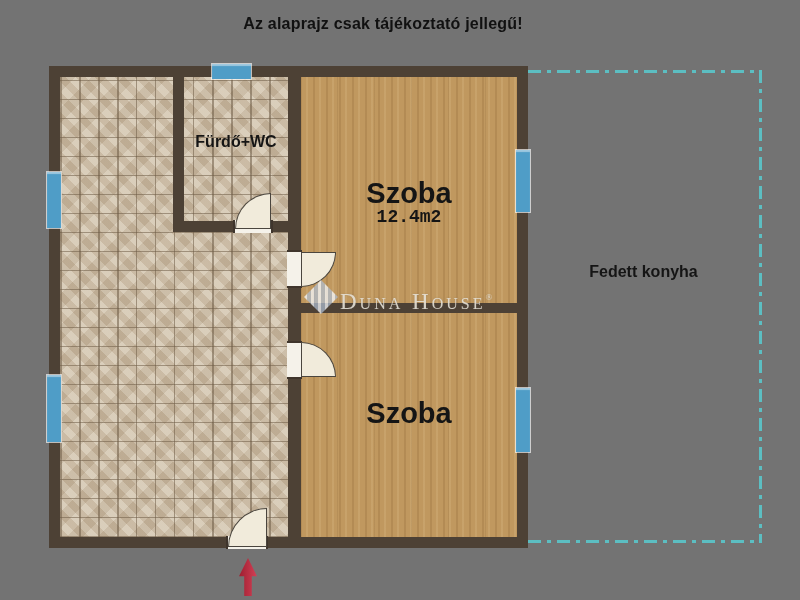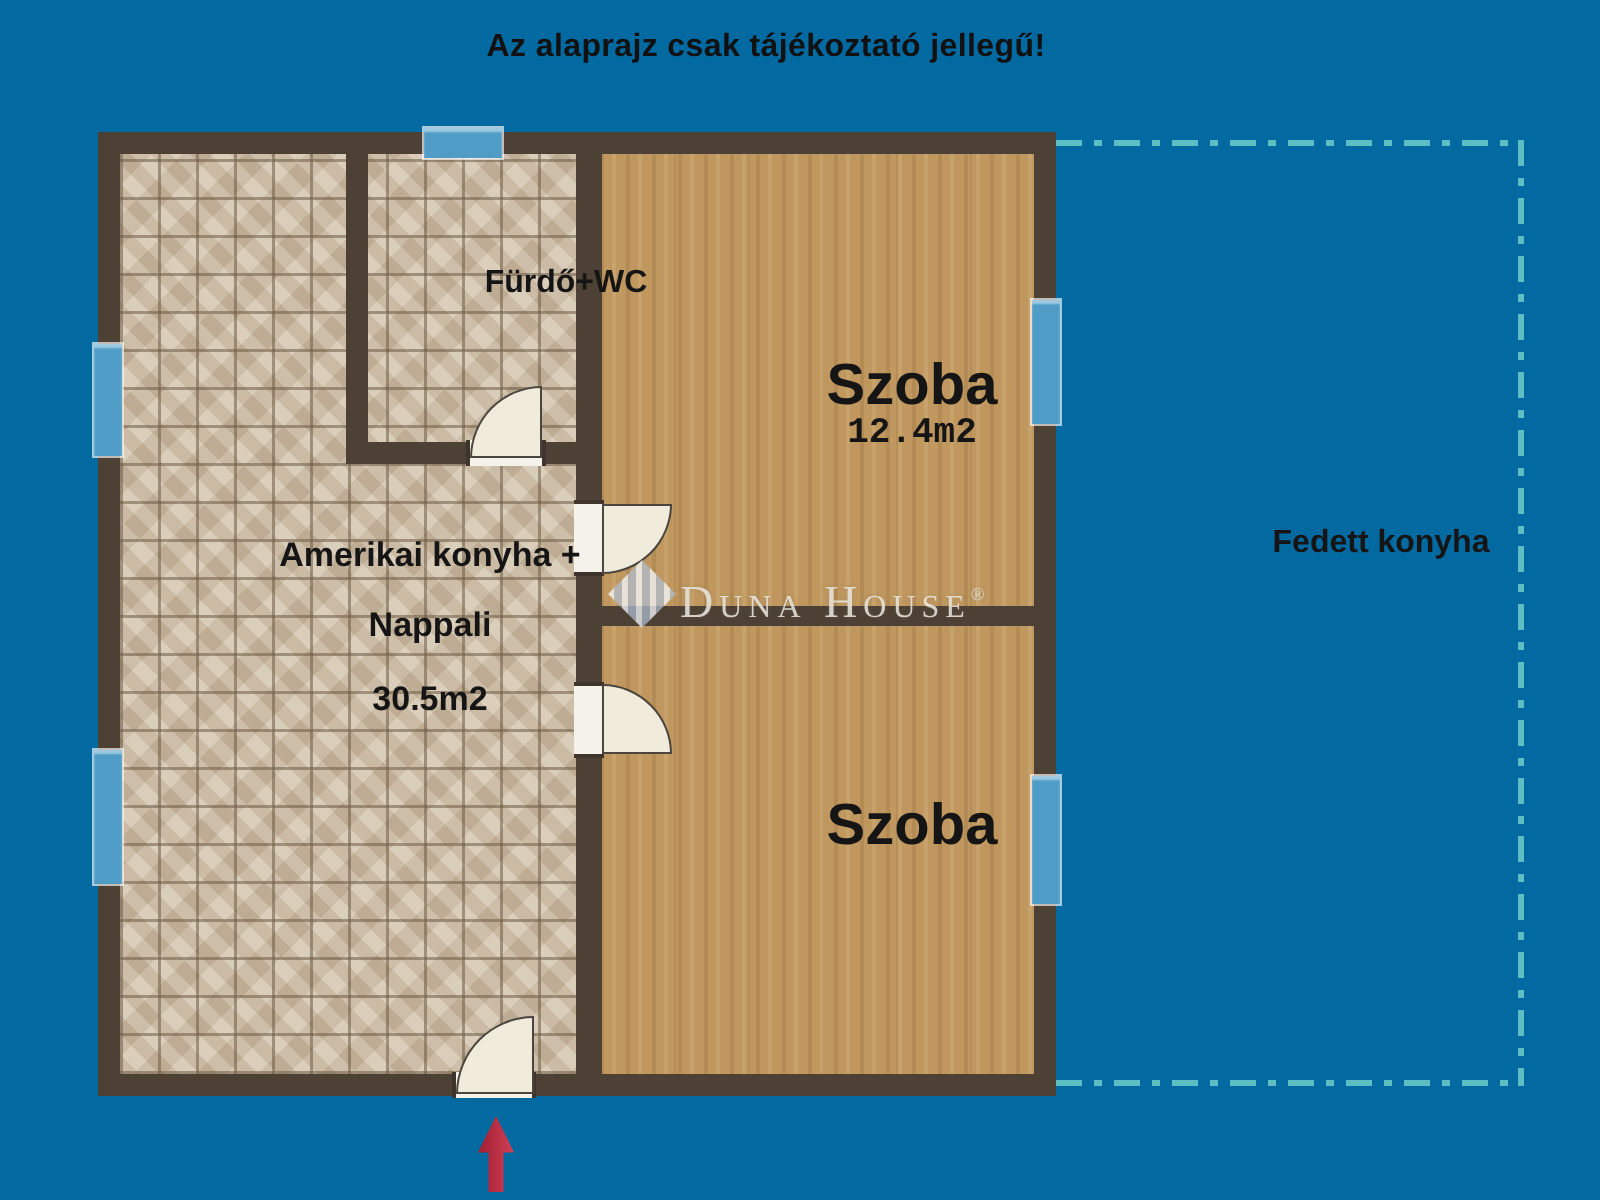--- a/index.html
+++ b/index.html
@@ -1,17 +1,17 @@
 <!DOCTYPE html>
 <html><head>
 <meta charset="utf-8">
 <style>
   html,body{margin:0;padding:0;background:#ffffff;}
   #canvas{
-    position:relative;width:800px;height:600px;background:#0369a1;
+    position:relative;width:800px;height:600px;background:#737373;
     font-family:"Liberation Sans",sans-serif;overflow:hidden;
   }
   .abs{position:absolute;}
   
   #title{
     left:0;top:15px;width:766px;text-align:center;
     font-size:16px;font-weight:bold;color:#111;letter-spacing:.2px;
   }
   
   .floor-tile{
@@ -43,21 +43,21 @@
   }
   
   .door{
     background:#f1ebdb;border:1.5px solid #4a453e;box-sizing:border-box;z-index:6;
   }
   #door-bathroom{border-radius:100% 0 0 0;}
   #door-entrance{border-radius:100% 0 0 0;}
   #door-bedroom1{border-radius:0 0 100% 0;}
   #door-bedroom2{border-radius:0 100% 0 0;}
   
-  .room-label{z-index:7;text-align:center;color:#151515;font-weight:bold;margin-left:47px;}
+  .room-label{z-index:7;text-align:center;color:#151515;font-weight:bold;}
   .room-label .big{font-size:29px;line-height:26px;}
   .room-label .mid{font-size:17px;line-height:20px;}
   .room-label .sm{font-size:16px;line-height:20px;}
   .room-label .area{font-size:18px;line-height:22px;font-family:Liberation Mono, monospace;}
   
   .dash-h{height:3px;z-index:2;
     background:repeating-linear-gradient(90deg,#5cbec2 0 13px,transparent 13px 19px,#5cbec2 19px 23px,transparent 23px 29px);}
   .dash-v{width:3px;z-index:2;
     background:repeating-linear-gradient(180deg,#5cbec2 0 13px,transparent 13px 19px,#5cbec2 19px 23px,transparent 23px 29px);}
   
@@ -121,25 +121,20 @@
 
   <div id="door-bathroom" class="abs door" style="left:235px;top:193px;width:36px;height:36px;"></div>
   <div id="door-entrance" class="abs door" style="left:228px;top:508px;width:39px;height:39px;"></div>
   <div id="door-bedroom1" class="abs door" style="left:301px;top:252px;width:35px;height:35px;"></div>
   <div id="door-bedroom2" class="abs door" style="left:301px;top:342px;width:35px;height:35px;"></div>
 
   <div class="abs room-label" style="left:184px;top:132px;width:104px;">
     <div class="sm">Fürdő+WC</div>
   </div>
 
-  <div class="abs room-label" style="left:48px;top:268px;width:240px;">
-    <div class="mid">Amerikai konyha +</div>
-    <div class="mid" style="margin-top:15px;">Nappali</div>
-    <div class="mid" style="margin-top:17px;">30.5m2</div>
-  </div>
 
   <div class="abs room-label" style="left:300px;top:180px;width:218px;">
     <div class="big">Szoba</div>
     <div class="area">12.4m2</div>
   </div>
 
   <div class="abs room-label" style="left:300px;top:400px;width:218px;">
     <div class="big">Szoba</div>
   </div>
 

